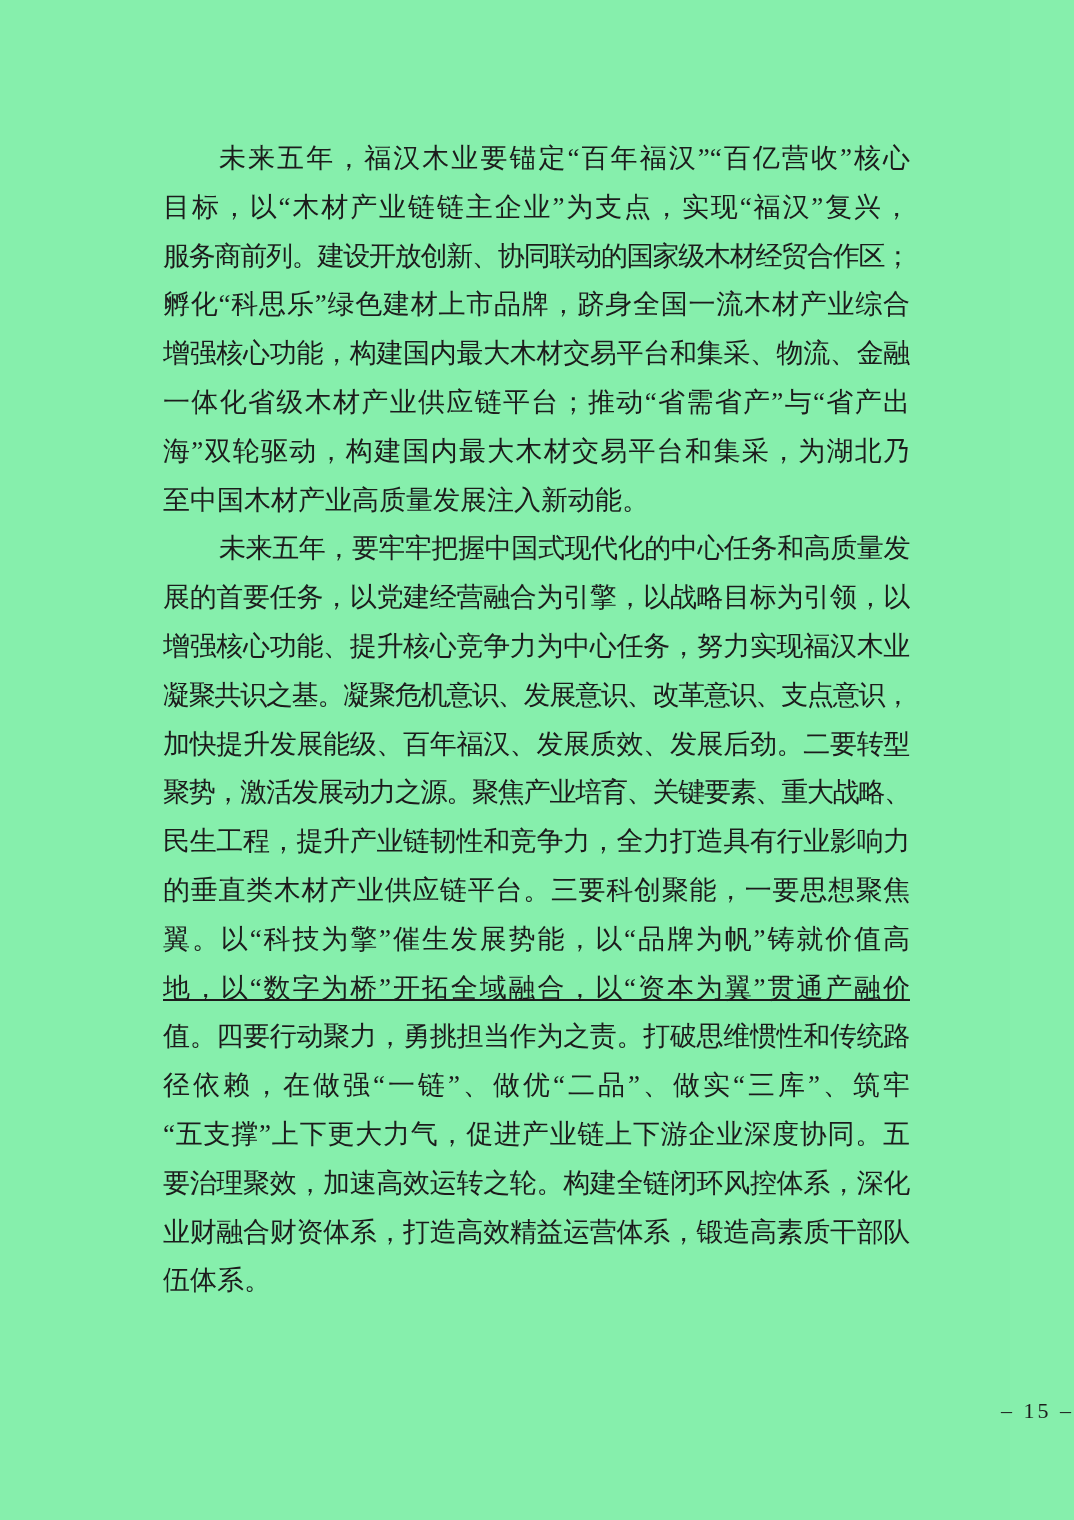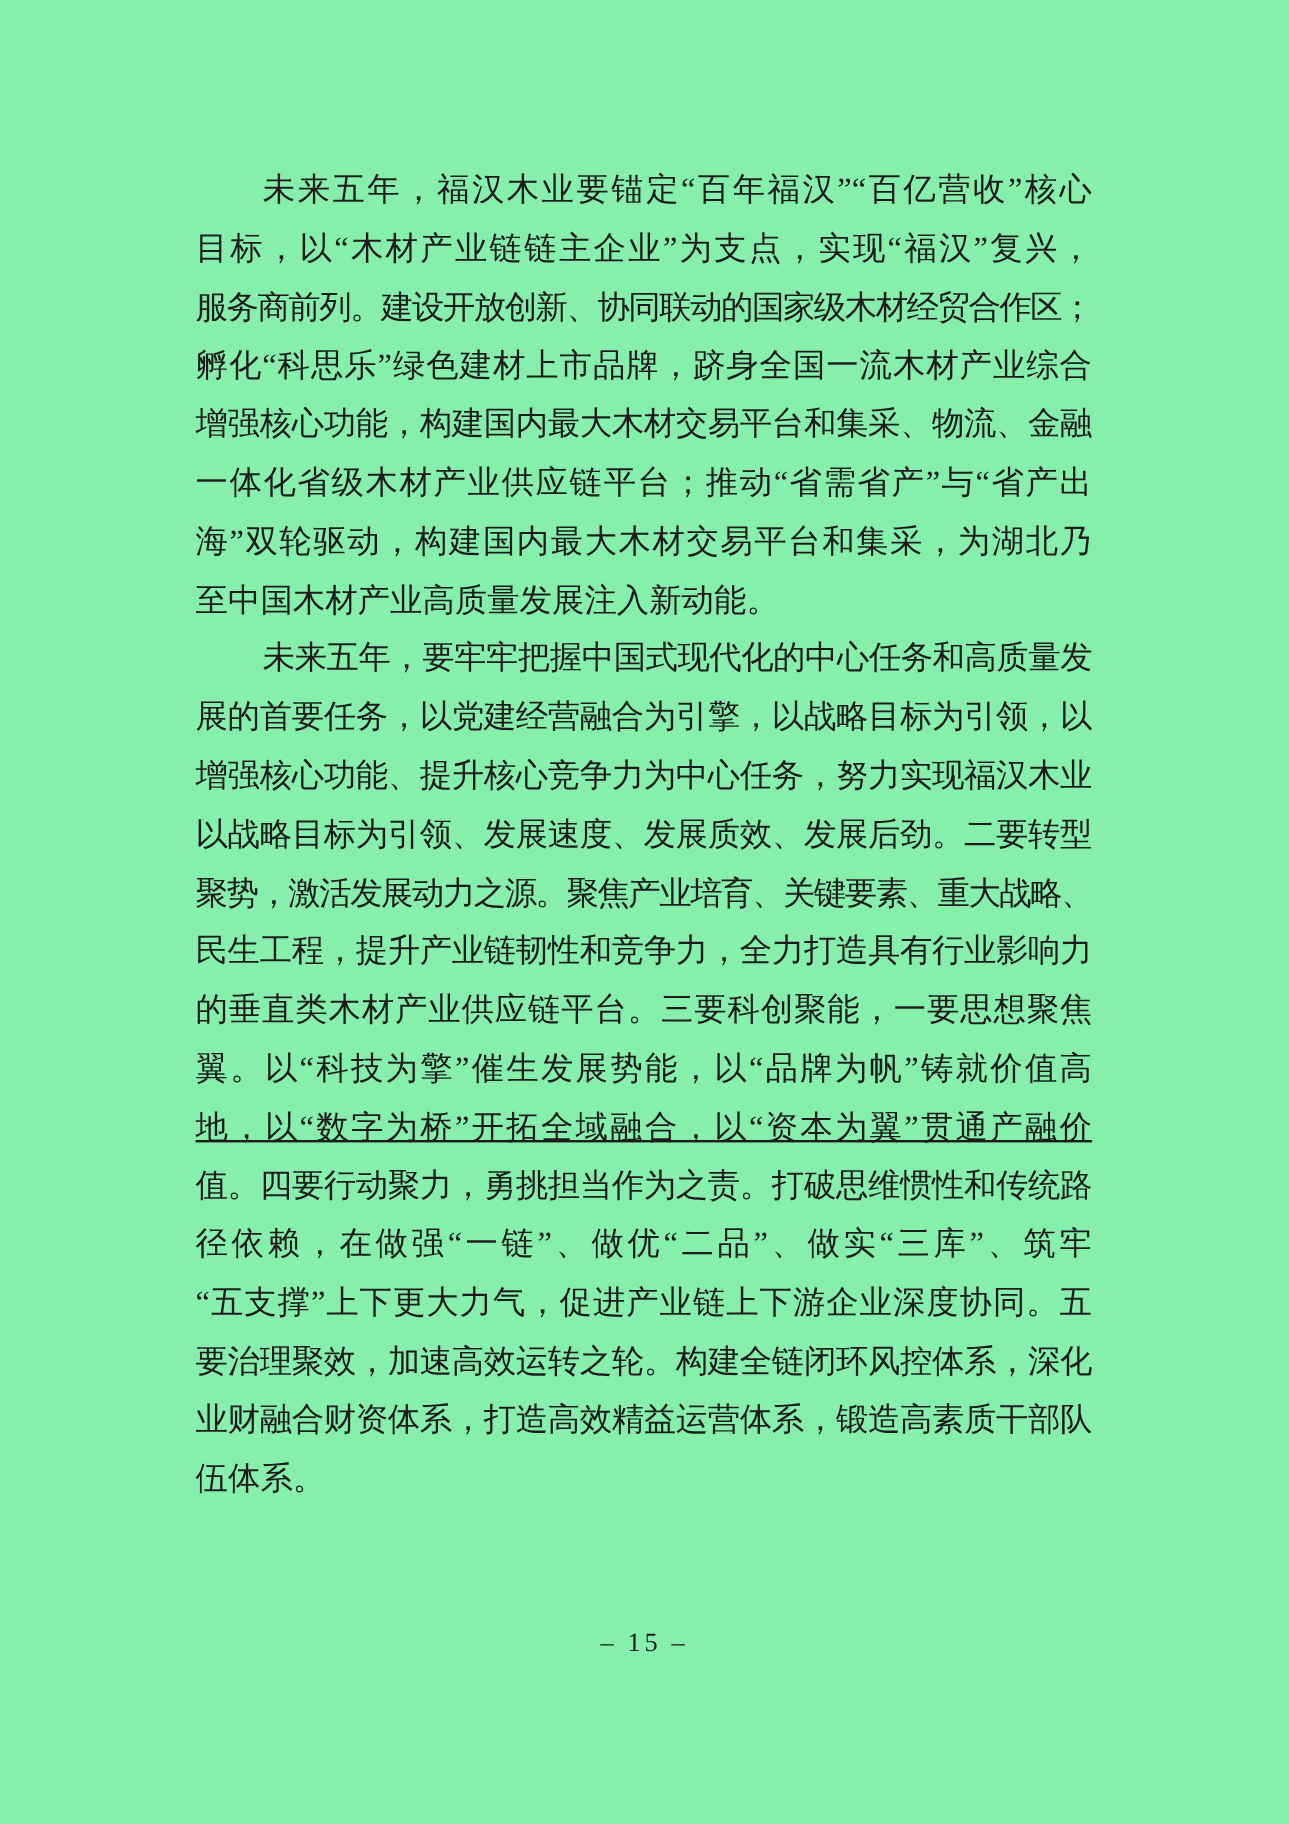--- a/index.html
+++ b/index.html
@@ -41,24 +41,24 @@
     font-weight: 400;
   }
   .doc-line.para-first {
     text-indent: 56px;
   }
   .doc-line.para-last {
     text-align-last: left;
   }
   .footer {
     position: absolute;
-    top: 1356px;
+    top: 1398px;
     left: 0;
     width: 100%;
-    text-align: center;
+    text-align: right;
   }
   .page-number {
     display: inline-block;
     font-size: 22px;
     letter-spacing: 3px;
     color: #1c1c1c;
     font-family: "Liberation Serif", "DejaVu Serif", serif;
   }
 </style>
 </head>
@@ -73,21 +73,22 @@
         <div class="doc-line" style="white-space: normal;">孵化“科思乐”绿色建材上市品牌，跻身全国一流木材产业综合</div>
         <div class="doc-line" style="letter-spacing: -0.357143px; white-space: normal;">增强核心功能，构建国内最大木材交易平台和集采、物流、金融</div>
         <div class="doc-line" style="white-space: normal;">一体化省级木材产业供应链平台；推动“省需省产”与“省产出</div>
         <div class="doc-line" style="white-space: normal;">海”双轮驱动，构建国内最大木材交易平台和集采，为湖北乃</div>
         <div class="doc-line para-last" style="white-space: normal;">至中国木材产业高质量发展注入新动能。</div>
       </div>
       <div class="paragraph">
         <div class="doc-line para-first" style="letter-spacing: -0.461538px; white-space: normal;">未来五年，要牢牢把握中国式现代化的中心任务和高质量发</div>
         <div class="doc-line" style="letter-spacing: -0.357143px; white-space: normal;">展的首要任务，以党建经营融合为引擎，以战略目标为引领，以</div>
         <div class="doc-line" style="letter-spacing: -0.357143px; white-space: normal;">增强核心功能、提升核心竞争力为中心任务，努力实现福汉木业</div>
-        <div class="doc-line" style="letter-spacing: -0.357143px; white-space: normal;">以战略目标为引领、发展速度、发展质效、发展后劲。二要转型</div>
+        <div class="doc-line" style="letter-spacing: -1.27586px; white-space: normal;">凝聚共识之基。凝聚危机意识、发展意识、改革意识、支点意识，</div>
+        <div class="doc-line" style="letter-spacing: -0.357143px; white-space: normal;">加快提升发展能级、百年福汉、发展质效、发展后劲。二要转型</div>
         <div class="doc-line" style="letter-spacing: -1.27586px; white-space: normal;">聚势，激活发展动力之源。聚焦产业培育、关键要素、重大战略、</div>
         <div class="doc-line" style="letter-spacing: -0.357143px; white-space: normal;">民生工程，提升产业链韧性和竞争力，全力打造具有行业影响力</div>
         <div class="doc-line" style="letter-spacing: -0.357143px; white-space: normal;">的垂直类木材产业供应链平台。三要科创聚能，一要思想聚焦</div>
         <div class="doc-line" style="white-space: normal;">翼。以“科技为擎”催生发展势能，以“品牌为帆”铸就价值高</div>
         <div class="doc-line" style="white-space: normal; text-decoration: underline;">地，以“数字为桥”开拓全域融合，以“资本为翼”贯通产融价</div>
         <div class="doc-line" style="letter-spacing: -0.357143px; white-space: normal;">值。四要行动聚力，勇挑担当作为之责。打破思维惯性和传统路</div>
         <div class="doc-line" style="white-space: normal;">径依赖，在做强“一链”、做优“二品”、做实“三库”、筑牢</div>
         <div class="doc-line" style="white-space: normal;">“五支撑”上下更大力气，促进产业链上下游企业深度协同。五</div>
         <div class="doc-line" style="letter-spacing: -0.357143px; white-space: normal;">要治理聚效，加速高效运转之轮。构建全链闭环风控体系，深化</div>
         <div class="doc-line" style="letter-spacing: -0.357143px; white-space: normal;">业财融合财资体系，打造高效精益运营体系，锻造高素质干部队</div>

